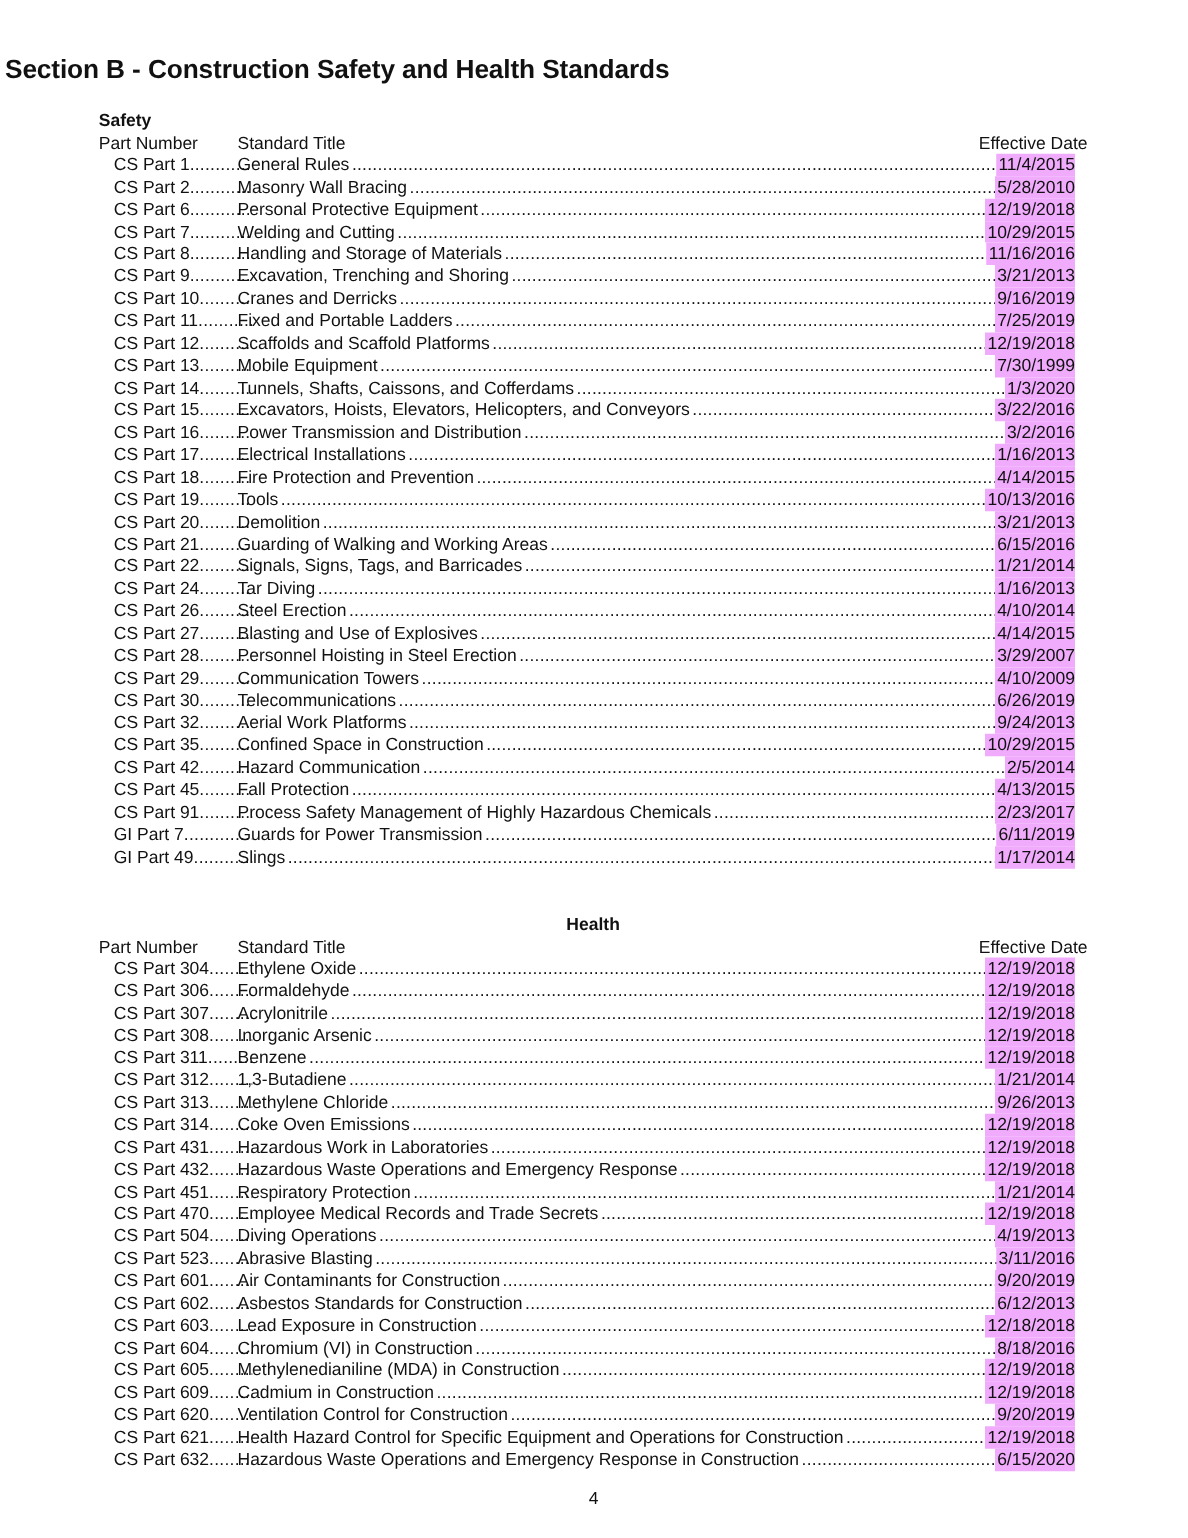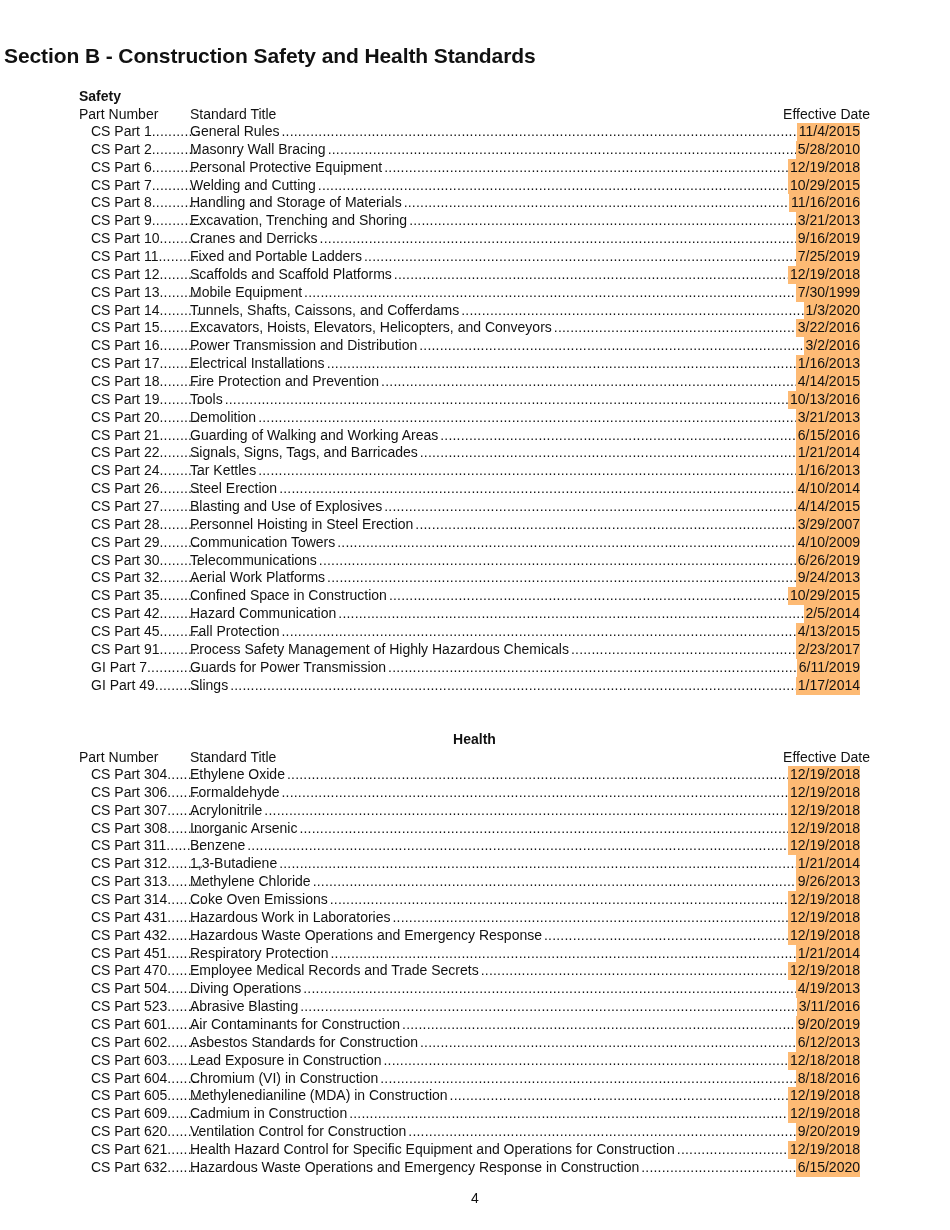--- a/index.html
+++ b/index.html
@@ -11,21 +11,21 @@
     .col-headers .h-part { position: absolute; left: 0; }
     .col-headers .h-title { position: absolute; left: 111px; }
     .col-headers .h-date { position: absolute; right: 0; }
     .row { position: relative; height: 17.87px; line-height: 17.87px; font-size: 14px; white-space: nowrap; }
     .row .part { position: absolute; left: 0; width: 111px; overflow: hidden; margin-left: 12px; }
     .row .part .lead { display: flex; }
     .row .part .lead span.dots { flex: 1; overflow: hidden; }
     .row .title-wrap { position: absolute; left: 111px; right: 10px; display: flex; overflow: hidden; }
     .row .title-wrap .t { flex: 0 0 auto; }
     .row .title-wrap .dots { flex: 1; overflow: hidden; padding-left: 2px; }
-    .row .date { position: absolute; right: 10px; background: #fdba74; padding-left: 2px; }
+    .row .date { position: absolute; right: 10px; background: #f0abfc; padding-left: 2px; }
     .dots::after { content: "........................................................................................................................................................................................................................................................"; letter-spacing: 0.2px; }
     .page-number { position: absolute; top: 1190px; left: 0; width: 950px; text-align: center; font-size: 14px; }
     #safety { top: 88px; }
     #health { top: 731px; text-align: center; }
   </style>
 </head>
 <body>
 
 <h1 class="page-title" style="margin:0;">Section B - Construction Safety and Health Standards</h1>
 
@@ -285,21 +285,21 @@
         <span class="date">1/21/2014</span>
       </div>
       <div class="row">
         <span class="part">
           <span class="lead">
             <span>CS Part 24</span>
             <span class="dots"></span>
           </span>
         </span>
         <span class="title-wrap">
-          <span class="t">Tar Kettles</span>
+          <span class="t">Tar Diving</span>
           <span class="dots"></span>
         </span>
         <span class="date">1/16/2013</span>
       </div>
       <div class="row">
         <span class="part">
           <span class="lead">
             <span>CS Part 26</span>
             <span class="dots"></span>
           </span>

